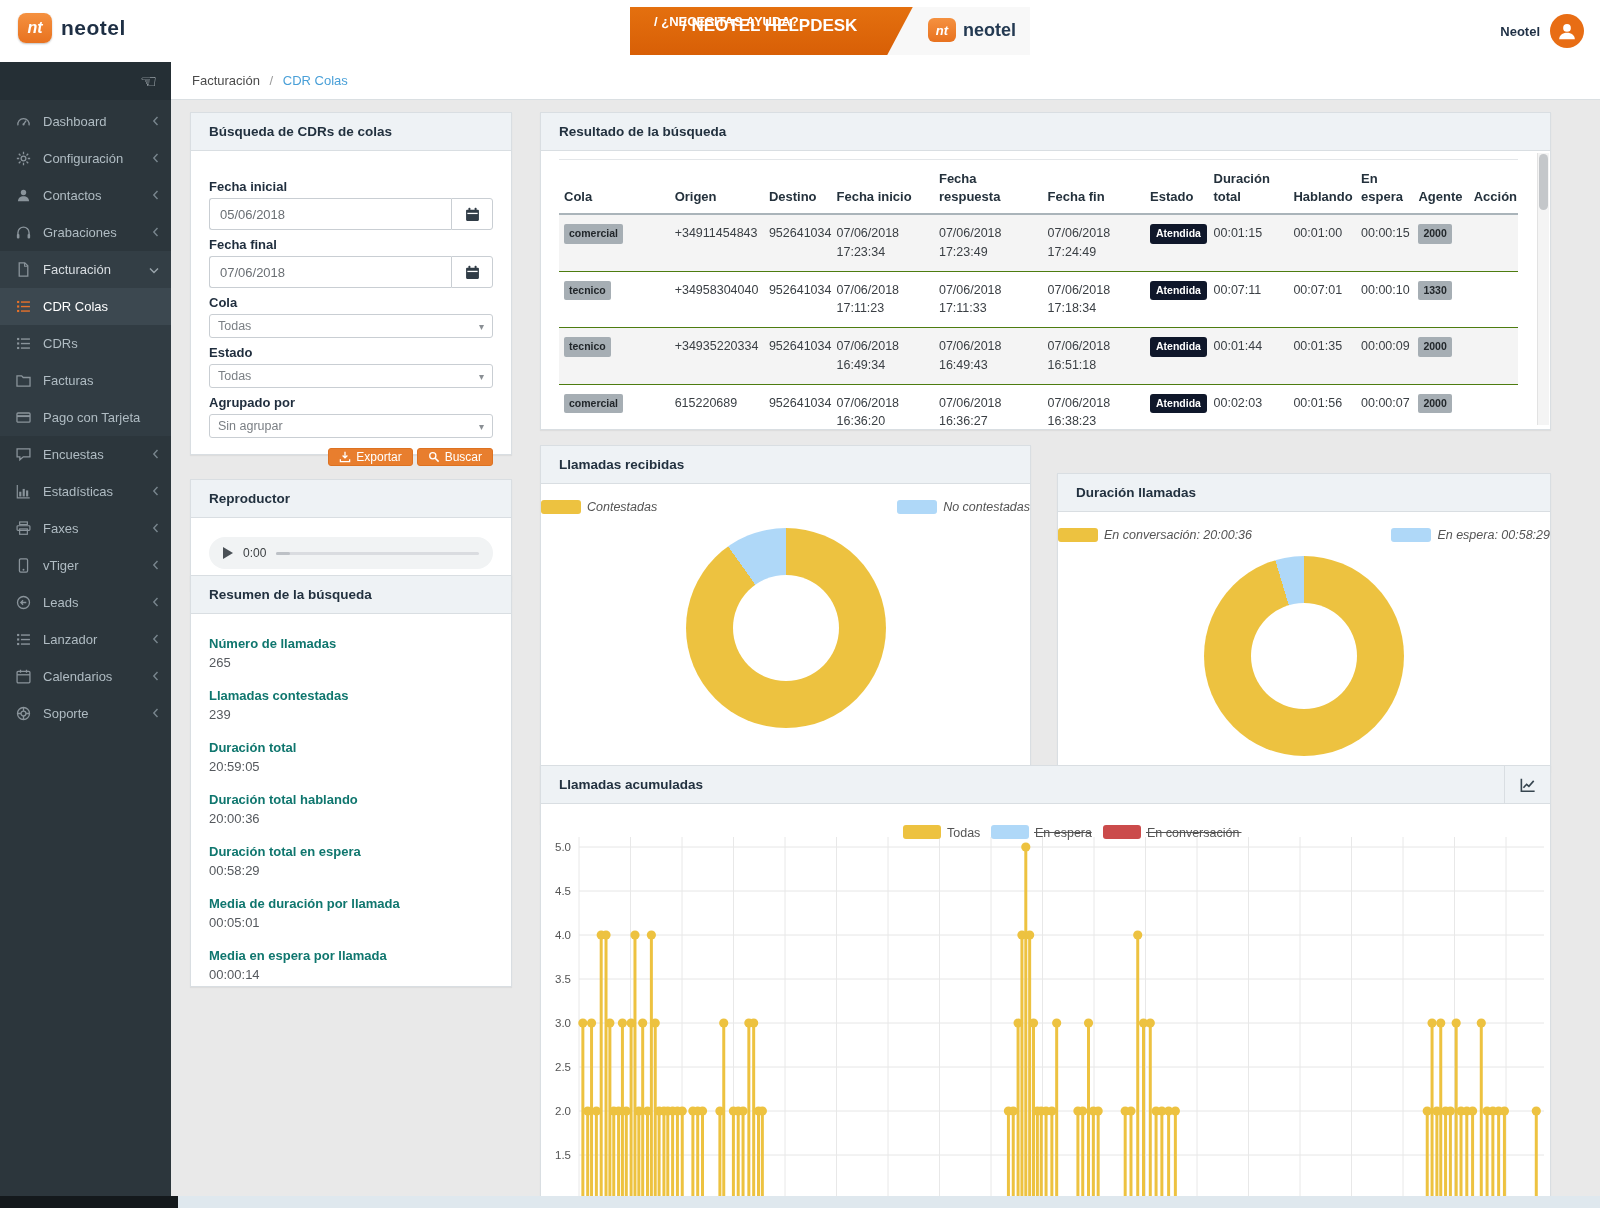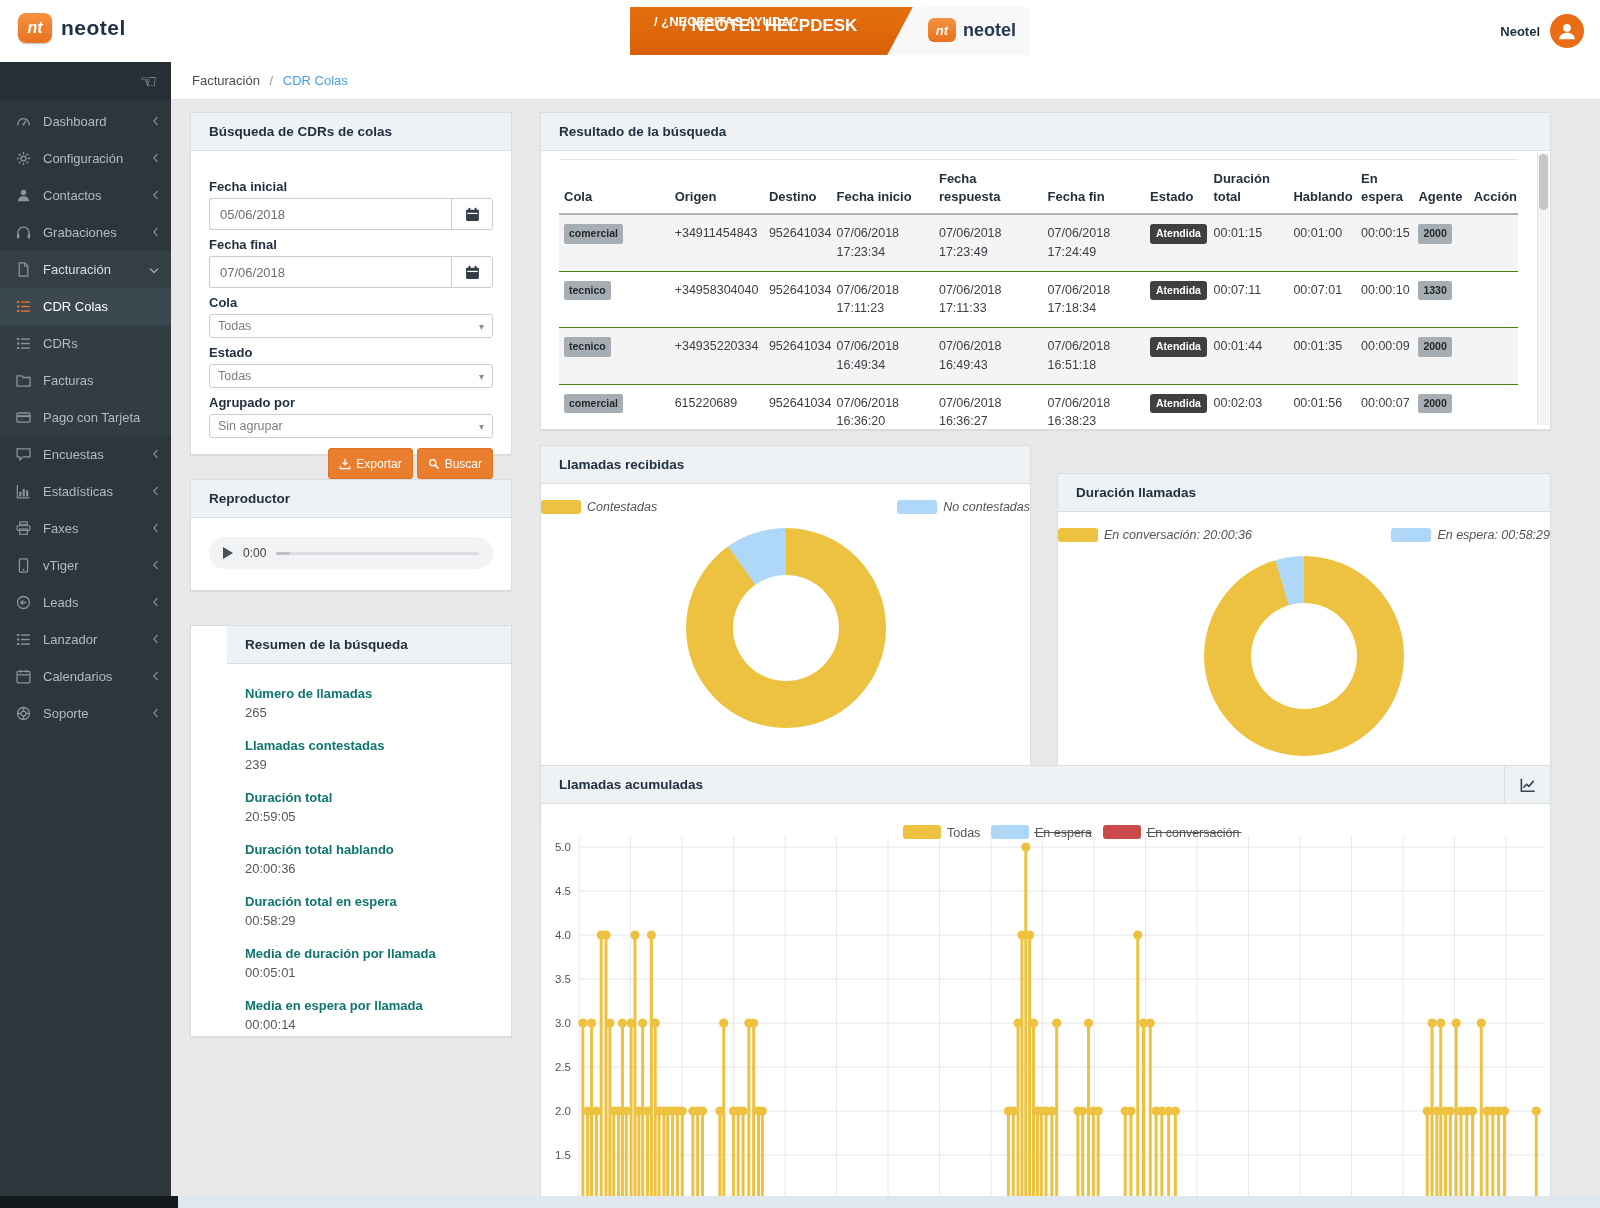--- a/index.html
+++ b/index.html
@@ -48,40 +48,40 @@
   .crumb-parent { color:#4a4a4a; }
   .crumb-sep { color:#9a9a9a; margin:0 6px; }
   .crumb-current { color:#4aa0d8; }
 
   
   .card { position:absolute; background:#fff; border:1px solid #d9dee2; box-shadow:0 1px 1px rgba(0,0,0,.05); }
   .card-h { height:38px; background:#eef2f5; border-bottom:1px solid #d9dee2; display:flex; align-items:center;
     padding:0 18px; font-size:13.5px; font-weight:bold; color:#22313f; }
   .card-search  { left:190px; top:112px; width:322px; height:343px; }
   .card-player  { left:190px; top:479px; width:322px; height:112px; }
-  .card-summary { left:190px; top:625px; width:322px; height:412px;padding-left:36px; }
+  .card-summary { left:190px; top:575px; width:322px; height:412px; }
   .card-results { left:540px; top:112px; width:1011px; height:318px; }
   .card-pie1    { left:540px; top:445px; width:491px; height:379px; }
   .card-pie2    { left:1057px; top:445px; width:494px; height:299px;margin-top:28px; }
   .card-line    { left:540px; top:765px; width:1011px; height:520px; }
 
   
   .search-body { padding:28px 18px 0 18px; }
   .fgroup { margin-bottom:7px; }
   .flabel { font-size:13px; font-weight:bold; color:#1f2d3d; margin-bottom:4px; }
   .igroup { display:flex; }
   .tinput { flex:1; height:32px; border:1px solid #c9ced3; border-right:none; border-radius:3px 0 0 3px;
     padding:0 10px; font-size:13px; color:#6a6f74; font-family:inherit; background:#fff; }
   .calbtn { width:42px; height:32px; border:1px solid #c9ced3; border-radius:0 3px 3px 0; background:#fff;
     display:flex; align-items:center; justify-content:center; cursor:pointer; }
   .selbox { height:24px; border:1px solid #c9ced3; border-radius:3px; background:#fff; display:flex;
     align-items:center; padding:0 8px; font-size:12.5px; color:#7a7f84; justify-content:space-between; cursor:pointer; }
   .selcaret { color:#8a8f94; font-size:10px; }
   .btnrow { display:flex; justify-content:flex-end; gap:4px; margin-top:10px; }
-  .obtn { height:31px; background:#e87e2e; color:#fff; border:1px solid #dd7222; border-radius:3px;
+  .obtn { height:18px; background:#e87e2e; color:#fff; border:1px solid #dd7222; border-radius:3px;
     font-size:12px; display:flex; align-items:center; gap:5px; padding:4px 10px; cursor:pointer; font-family:inherit; }
 
   
   .player-body { padding:19px 18px; }
   .audio { width:100%; height:32px; background:#f1f3f4; border-radius:16px; display:flex; align-items:center;
     padding:0 14px; gap:10px; }
   .playtri { width:0; height:0; border-left:10px solid #4a5056; border-top:6px solid transparent;
     border-bottom:6px solid transparent; cursor:pointer; }
   .ptime { font-size:12px; color:#3c4043; }
   .ptrack { flex:1; height:3px; background:#dadce0; border-radius:2px; position:relative; }
@@ -97,21 +97,21 @@
   .results-body { position:relative; padding:8px 18px 0 18px; height:279px; overflow:hidden; }
   .rtable-wrap { border-top:1px solid #e3e6e9; margin-right:14px; }
   table.rtable { width:100%; border-collapse:collapse; table-layout:fixed; }
   .rtable th { text-align:left; font-size:13px; color:#24313c; padding:10px 5px 8px 5px; vertical-align:bottom;
     border-bottom:2px solid #aab4ba; line-height:1.35; }
   .rtable td { font-size:12.5px; color:#3a3f44; padding:9px 5px; vertical-align:top; line-height:1.5; }
   .rtable tr.odd td { background:#f4f4f4; }
   .rtable tbody tr { border-top:1px solid #4d7c0f; }
   .gbadge { display:inline-block; background:#a6aeb4; color:#22272b; font-size:10.5px; font-weight:bold;
     padding:2px 5px; border-radius:2px; }
-  .sbadge { display:inline-block; background:#404040; color:#fff; font-size:10.5px; font-weight:bold;
+  .sbadge { display:inline-block; background:#0f172a; color:#fff; font-size:10.5px; font-weight:bold;
     padding:2px 6px; border-radius:3px; }
   .vscroll { position:absolute; right:1px; top:2px; width:12px; height:272px; background:#f4f4f4; border-left:1px solid #e2e2e2; }
   .vscroll .thumb { position:absolute; left:1px; top:1px; width:9px; height:56px; background:#c4c7ca; border-radius:5px; cursor:pointer; }
 
   
   .pie-body { position:relative; height:260px; }
   .pleg { position:absolute; left:0; right:0; top:16px; display:flex; justify-content:space-between; gap:4px;font-style:italic; }
   .pleg-item { display:flex; align-items:center; gap:6px; }
   .pleg-sw { width:40px; height:14px; border-radius:3px; }
   .pleg-tx { font-size:12.5px; color:#545454; }

